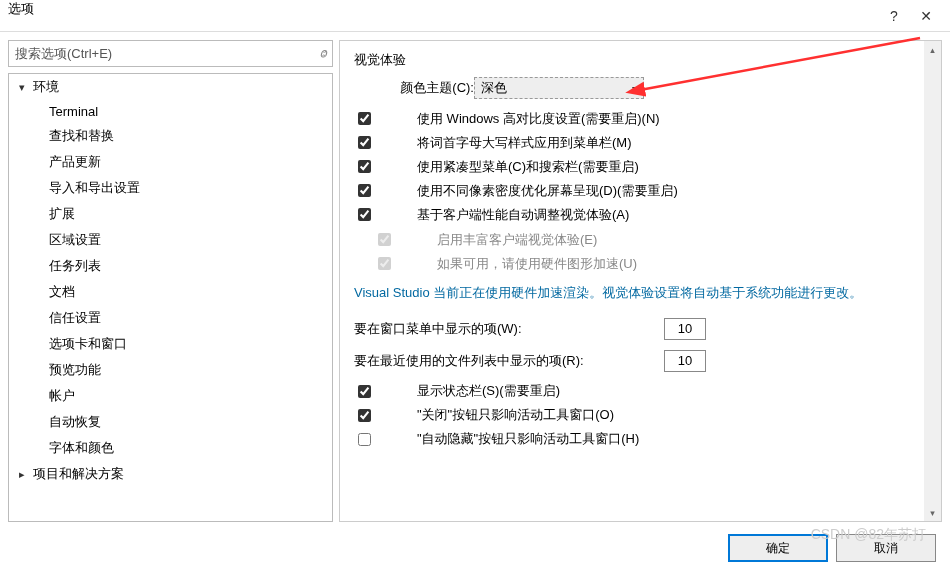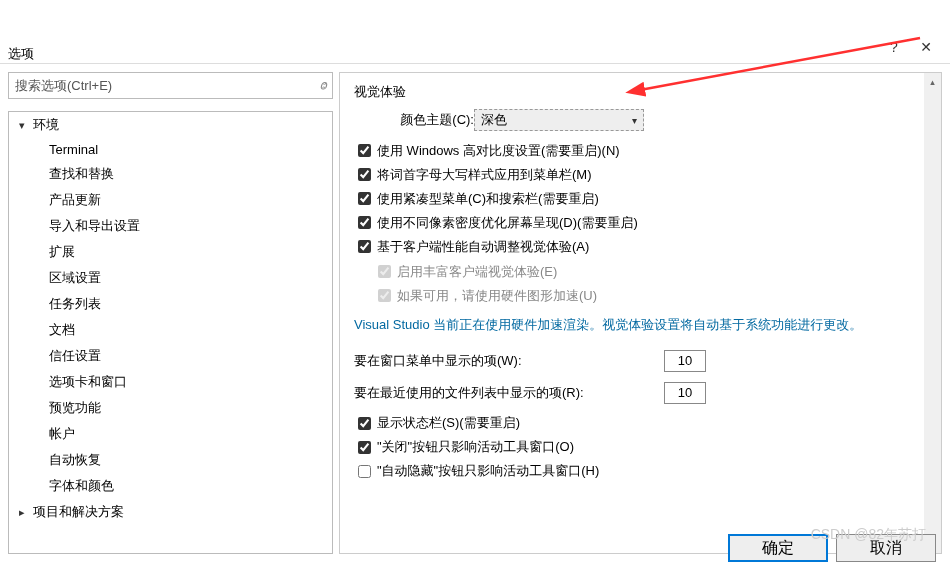--- a/index.html
+++ b/index.html
@@ -1,24 +1,24 @@
 <!DOCTYPE html>
 <html><head>
 <meta charset="utf-8">
 <style>
 * { box-sizing: border-box; font-family: "Microsoft YaHei", "Segoe UI", sans-serif; }
 body { margin: 0; background: #fff; width: 950px; height: 572px; overflow: hidden; position: relative; }
 
-.titlebar { height: 32px; display: flex; align-items: flex-end; padding: 0 8px; border-bottom: 1px solid #ddd; margin-top: 32px; }
+.titlebar { height: 32px; display: flex; align-items: flex-start; padding: 0 8px; border-bottom: 1px solid #ddd; }
 .titlebar .title { font-size: 13px; color: #000; flex: 1; }
 .titlebar .tbbtn { width: 32px; height: 32px; display: flex; align-items: center; justify-content: center; font-size: 14px; color: #333; }
 
 .dialog-body { display: flex; height: 490px; padding: 8px 8px 0 8px; }
 
-.left-pane { width: 325px; display: flex; flex-direction: column; margin-right: 6px; gap: 6px; }
+.left-pane { width: 325px; display: flex; flex-direction: column; margin-right: 6px; }
 .search-wrap { position: relative; border: 1px solid #bbb; height: 27px; display: flex; align-items: center; background: #fff; }
 .search-wrap input { border: none; outline: none; width: 100%; padding: 0 28px 0 6px; font-size: 13px; color: #333; }
 .search-wrap input::placeholder { color: #555; }
 .search-wrap .mag { position: absolute; right: 6px; top: 5px; color: #888; font-style: italic; font-size: 15px; }
 
 .tree { border: 1px solid #bbb; margin-top: 6px; flex: 1; overflow: auto; background: #fff; font-size: 13px; color: #000; }
 .tree-item { padding: 4px 0 4px 28px; white-space: nowrap; }
 .tree-item.level0 { padding-left: 10px; font-weight: normal; }
 .tree-item.level0::before { content: "▾"; display: inline-block; width: 14px; font-size: 11px; color: #333; }
 .tree-item.collapsed::before { content: "▸"; }
@@ -29,33 +29,33 @@
 .right-scroll { position: absolute; right: 0; top: 0; width: 17px; height: 100%; background: #f0f0f0; display: flex; flex-direction: column; align-items: center; }
 .right-scroll .arr { height: 17px; display: flex; align-items: center; justify-content: center; font-size: 9px; color: #666; width: 100%; }
 .right-scroll .track { flex: 1; }
 
 .section-title { font-size: 13px; color: #000; margin-bottom: 8px; }
 .row { display: flex; align-items: center; font-size: 13px; color: #000; margin: 4px 0 10px 0; text-align: right; }
 .row .label { min-width: 120px; }
 .dropdown { border: 1px dashed #999; background: #eee; height: 22px; width: 170px; display: flex; align-items: center; padding: 0 6px; justify-content: space-between; font-size: 13px; }
 .dropdown .chev { font-size: 10px; color: #333; }
 
-.check-row { display: flex; align-items: center; font-size: 13px; color: #000; margin: 5px 0 5px 0; padding-left: 0; }
+.check-row { display: flex; align-items: center; font-size: 13px; color: #000; margin: 5px 0 5px 0; padding-left: 0; gap: 40px; }
 .check-row.sub { padding-left: 20px; color: #888; }
 .check-row input[type=checkbox] { margin-right: 6px; accent-color: #333; }
 .check-row.sub input[type=checkbox] { accent-color: #999; }
 
 .info-text { font-size: 13px; color: #0369a1; margin: 10px 0 14px 0; line-height: 1.6; padding-right: 20px; }
 
 .num-row { display: flex; align-items: center; font-size: 13px; color: #000; margin: 10px 0; }
 .num-row .nlabel { width: 310px; }
 .num-row input { width: 42px; height: 22px; border: 1px solid #888; text-align: center; font-size: 13px; }
 
 .footer { position: absolute; bottom: 10px; right: 14px; display: flex; gap: 8px; }
-.btn { width: 100px; height: 28px; border: 1px solid #888; background: #eee; font-size: 16px; display: flex; align-items: center; justify-content: center; }
+.btn { width: 100px; height: 28px; border: 1px solid #888; background: #eee; font-size: 12px; display: flex; align-items: center; justify-content: center; }
 .btn.primary { border: 2px solid #0078d7; background: #eee; }
 
 .watermark { position: absolute; bottom: 28px; right: 24px; color: #ccc; font-size: 14px; pointer-events: none; }
 
 .arrow-annot { position: absolute; pointer-events: none; }
 </style>
 </head>
 <body>
 
 <div class="titlebar">

